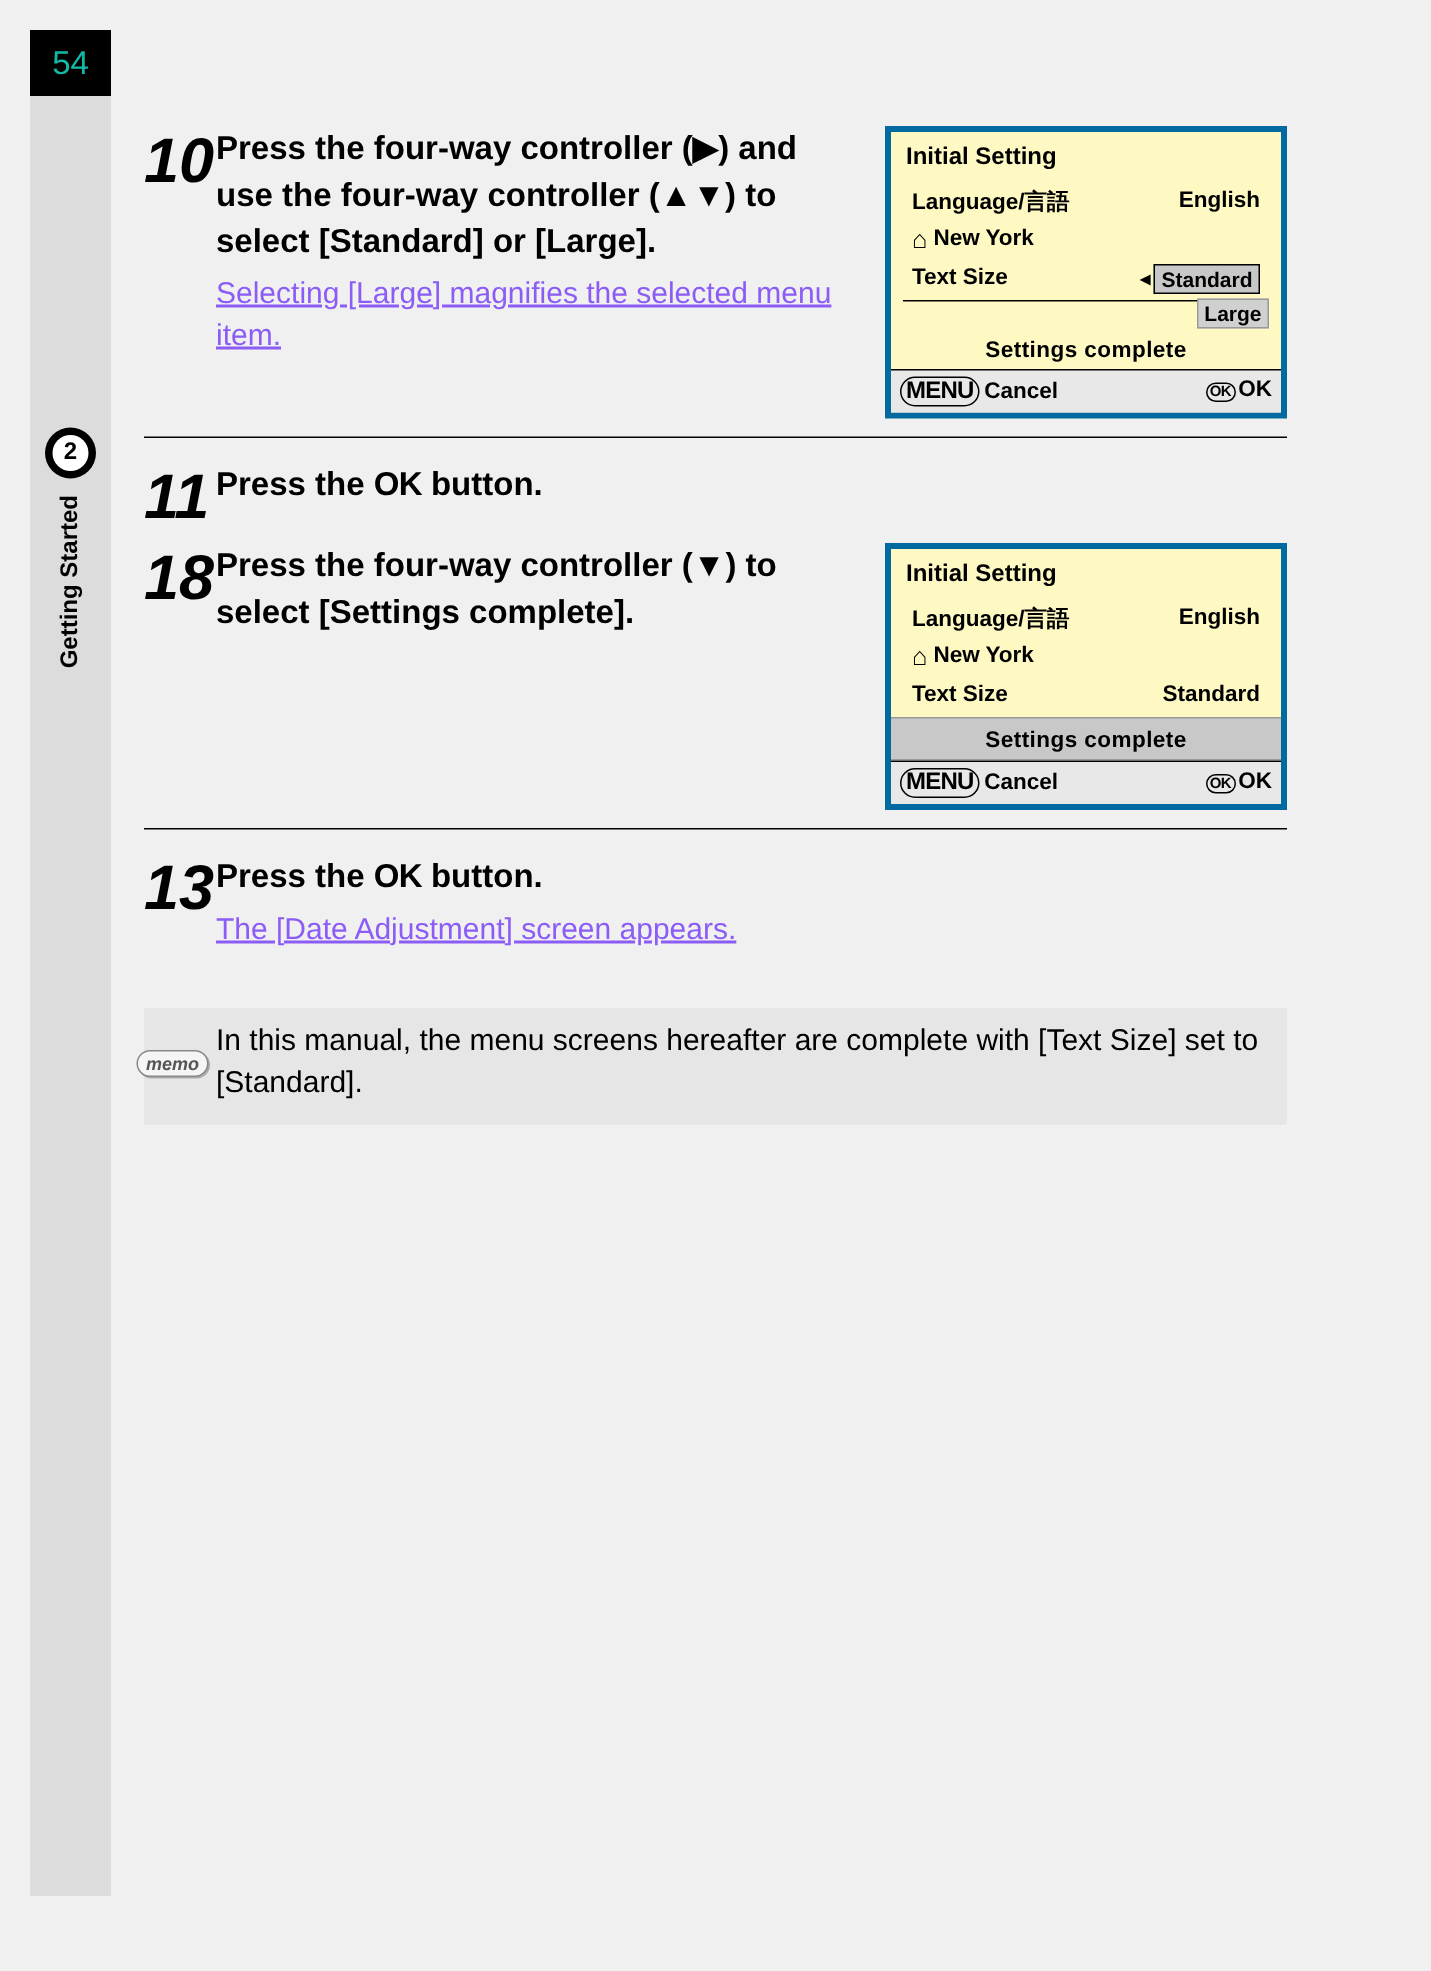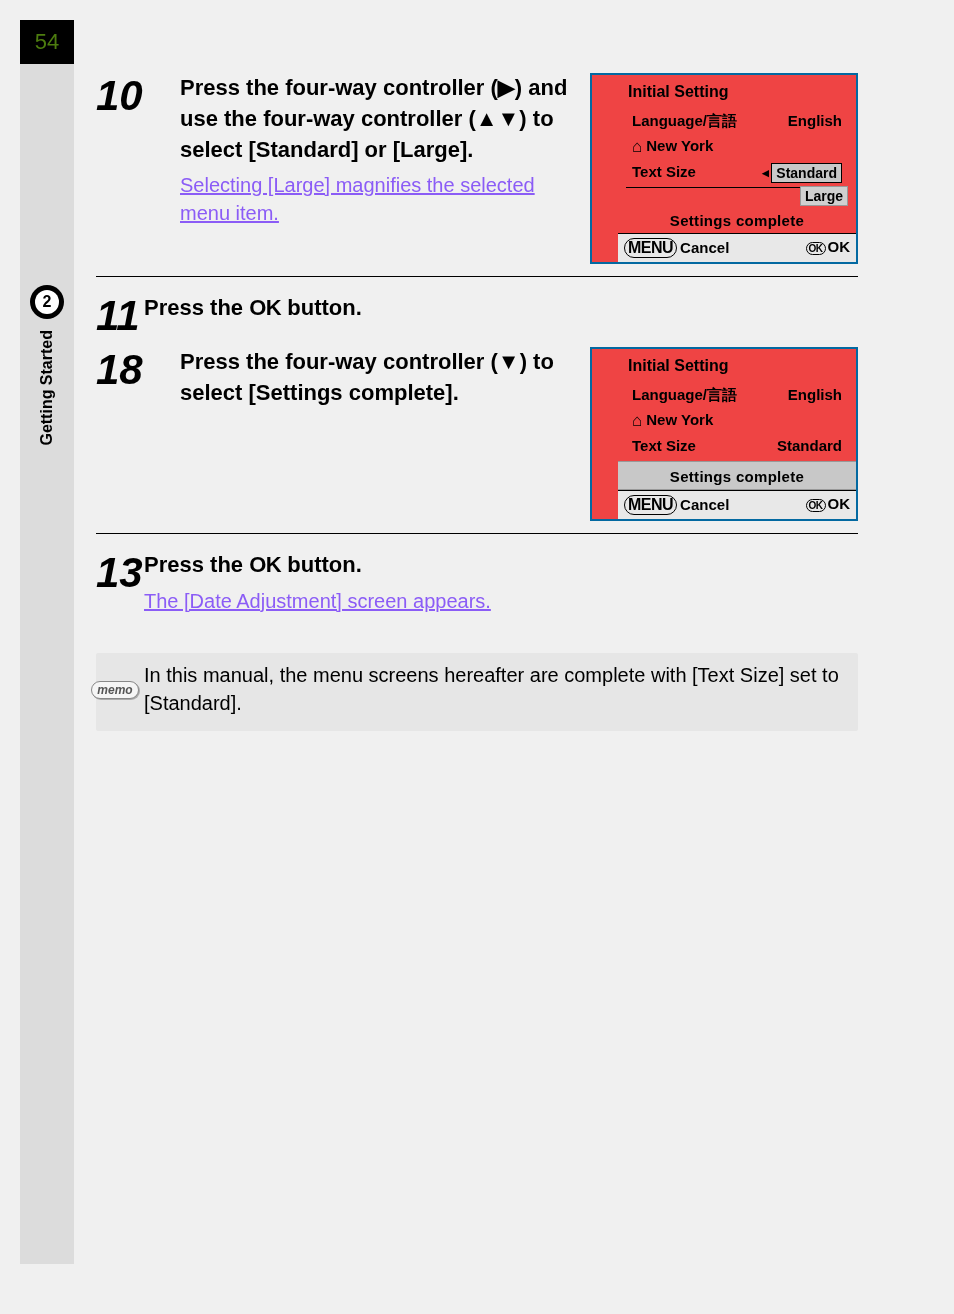--- a/index.html
+++ b/index.html
@@ -9,21 +9,21 @@
     height: 1314px;
     background: #f0f0f0;
     font-family: Arial, Helvetica, sans-serif;
     color: #000;
     position: relative;
   }
   .page-number-box {
     position: absolute;
     top: 20px; left: 20px;
     width: 54px; height: 44px;
-    background: #000; color: #4d7c0f;
+    background: #000; color: #14b8a6;
     font-size: 22px;
     display:flex; align-items:center; justify-content:center;
   }
   .left-bar {
     position:absolute;
     top: 64px; left:20px;
     width: 54px; height: 1200px;
     background: #dcdcdc;
   }
   .chapter-badge {
@@ -44,21 +44,21 @@
     position:absolute;
     top: 330px; left: 38px;
     writing-mode: vertical-rl;
     text-orientation: mixed;
     font-weight:bold;
     font-size:16px;
     transform: rotate(180deg);
   }
   .content {
     position:absolute;
-    top: 73px; left: 96px; right: 96px;
+    top: 84px; left: 96px; right: 96px;
   }
   .step { display:flex; margin-bottom: 10px; }
   .step-num {
     font-family: "Arial Black", Impact, sans-serif;
     font-style: italic;
     font-weight: 900;
     font-size: 42px;
     line-height: 1;
     width: 48px;
     flex: 0 0 48px;
@@ -72,35 +72,34 @@
     margin-bottom: 6px;
   }
   .step-desc {
     font-size: 20px;
     line-height: 1.4;
     margin: 6px 0 14px 0;
     color:#8b5cf6;
     text-decoration:underline;
   }
   .step-row { display:flex; }
-  .step-text-col { flex: 1 1 auto; padding-right: 14px; margin-left: 36px; }
+  .step-text-col { flex: 1 1 auto; padding-right: 14px; }
   .ok-glyph { font-weight: bold; letter-spacing: -0.5px; }
 
   
   .lcd {
     width: 268px;
     flex: 0 0 268px;
     margin-left:auto;
-    border: 2px solid #0369a1;
-    background: #ef4444;
+    border: 4px solid #0369a1;
+    background: #fef9c3;
     font-family: Arial, sans-serif;
     font-size: 15px;
     font-weight: bold;
     color:#000;
-    padding-left:26px;
   }
   .lcd-inner { padding: 6px 8px 0 8px; }
   .lcd-title { margin: 2px 0 8px 2px; font-size:16px; }
   .lcd-row {
     display:flex; justify-content:space-between;
     padding: 3px 6px;
   }
   .lcd-row-underline {
     border-bottom: 1px solid #000;
     padding-bottom: 4px;

